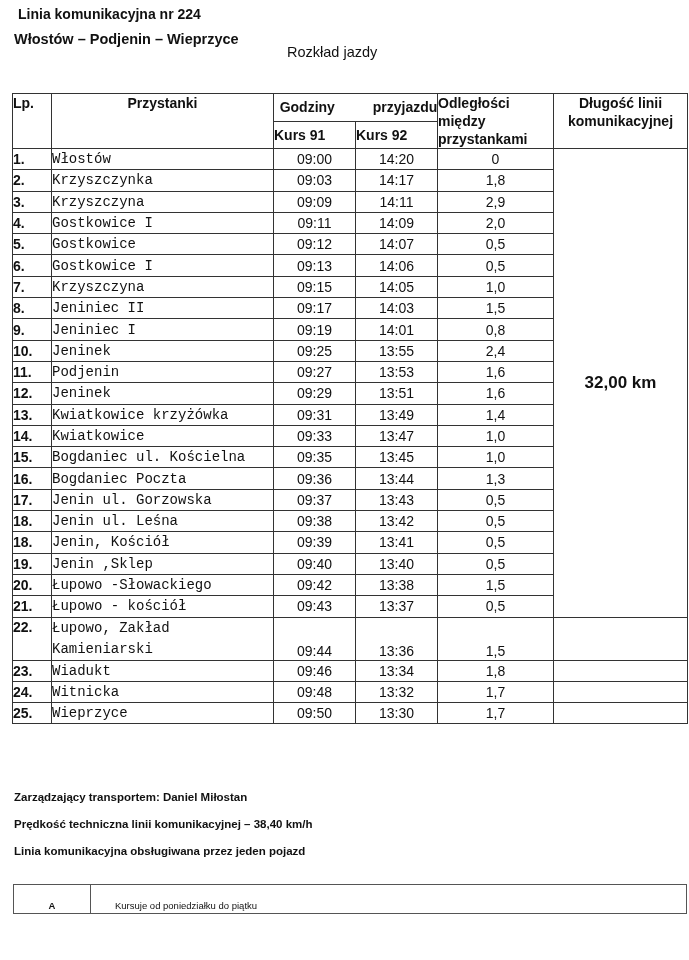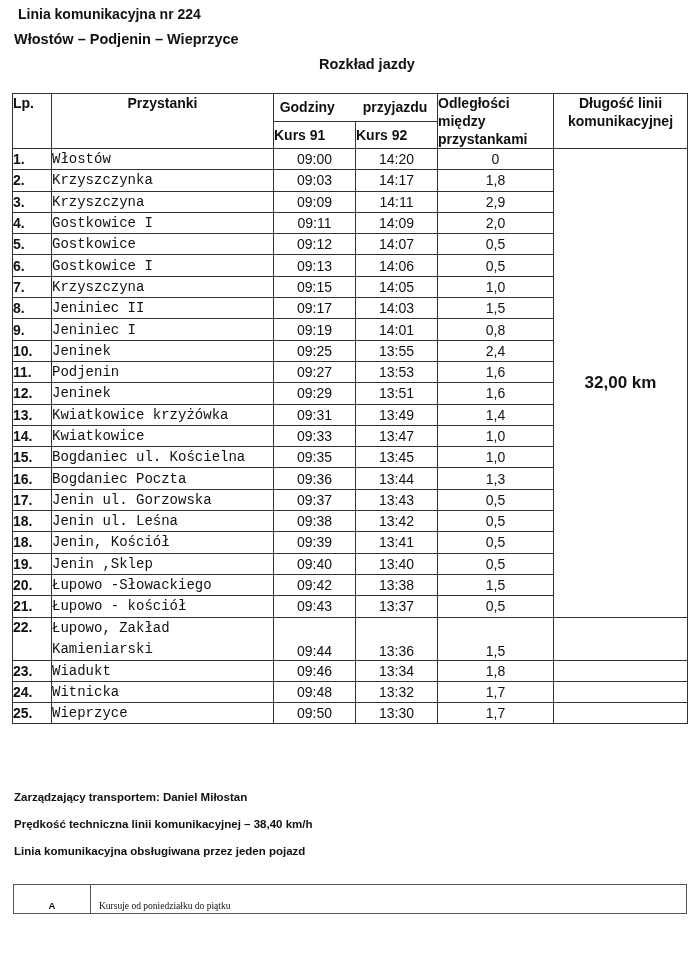--- a/index.html
+++ b/index.html
@@ -2,42 +2,42 @@
 <html><head>
 <meta charset="utf-8">
 <style>
   html, body { margin: 0; padding: 0; background: #ffffff; }
   body {
     width: 689px; height: 960px; position: relative; overflow: hidden;
     font-family: "Liberation Sans", "DejaVu Sans", sans-serif; color: #111;
   }
   .title1 { position: absolute; left: 18px; top: 6px; font-size: 14px; font-weight: bold; }
   .title2 { position: absolute; left: 14px; top: 31px; font-size: 14.5px; font-weight: bold; }
-  .title3 { position: absolute; left: 287px; top: 56px; font-size: 14.5px; font-weight: bold; margin-left: 32px; }
+  .title3 { position: absolute; left: 287px; top: 44px; font-size: 14.5px; font-weight: normal; }
 
   table.sched {
     position: absolute; left: 12px; top: 93px; width: 675px;
     border-collapse: collapse; table-layout: fixed; font-size: 14px; padding-left: 20px;
   }
   table.sched td, table.sched th {
     border: 1.5px solid #333; padding: 0; height: 20.3px; line-height: 18px;
   }
   table.sched th { font-weight: bold; }
   .c-lp { width: 39px; }
   .c-name { width: 222px; }
   .c-k91 { width: 82px; }
   .c-k92 { width: 82px; }
   .c-dist { width: 116px; }
   .c-len { width: 134px; }
 
   th.h-lp { text-align: left; vertical-align: top; padding: 22px 0 0 8px; height: 80px; }
   th.h-name { text-align: center; vertical-align: top; padding: 22px 0 0 34px; margin-left: 14px; }
   th.h-godz { vertical-align: middle; padding-top: 14px; }
   th.h-godz span.g1 { position: relative; left: -14px; }
-  th.h-godz span.g2 { position: relative; left: 10px; }
+  th.h-godz span.g2 { position: relative; left: 20px; }
   th.h-dist { vertical-align: middle; text-align: left; line-height: 19px; padding-top: 4px; }
   th.h-len { vertical-align: top; text-align: center; line-height: 20px; padding-top: 20px; }
   th.h-kurs { text-align: left; height: 21px; }
 
   td.lp { font-weight: bold; text-align: left; padding-left: 6px; }
   td.name { text-align: left; padding-left: 8px; font-family: Liberation Mono, monospace; }
   td.t, td.d { text-align: center; }
   td.len-merged { text-align: center; vertical-align: middle; font-weight: bold; font-size: 17px; }
   tr.tall td { height: 40px; vertical-align: bottom; }
   tr.tall td.lp, tr.tall td.name { vertical-align: top; margin-left: 23px; }
@@ -47,21 +47,21 @@
   .f1 { top: 791px; }
   .f2 { top: 818px; }
   .f3 { top: 845px; }
 
   table.legend {
     position: absolute; left: 13px; top: 884px; width: 674px;
     border-collapse: collapse; table-layout: fixed; font-size: 9.5px;
   }
   table.legend td { border: 1px solid #555; height: 25px; vertical-align: bottom; padding-bottom: 2px; }
   table.legend td.code { width: 74px; text-align: center; font-weight: bold; }
-  table.legend td.desc { padding-left: 8px; font-family: Liberation Serif, serif; }
+  table.legend td.desc { padding-left: 24px; }
 </style>
 </head>
 <body>
 
 <div class="title1">Linia komunikacyjna nr 224</div>
 <div class="title2">Włostów – Podjenin – Wieprzyce</div>
 <div class="title3">Rozkład jazdy</div>
 
 <table class="sched">
   <colgroup>

